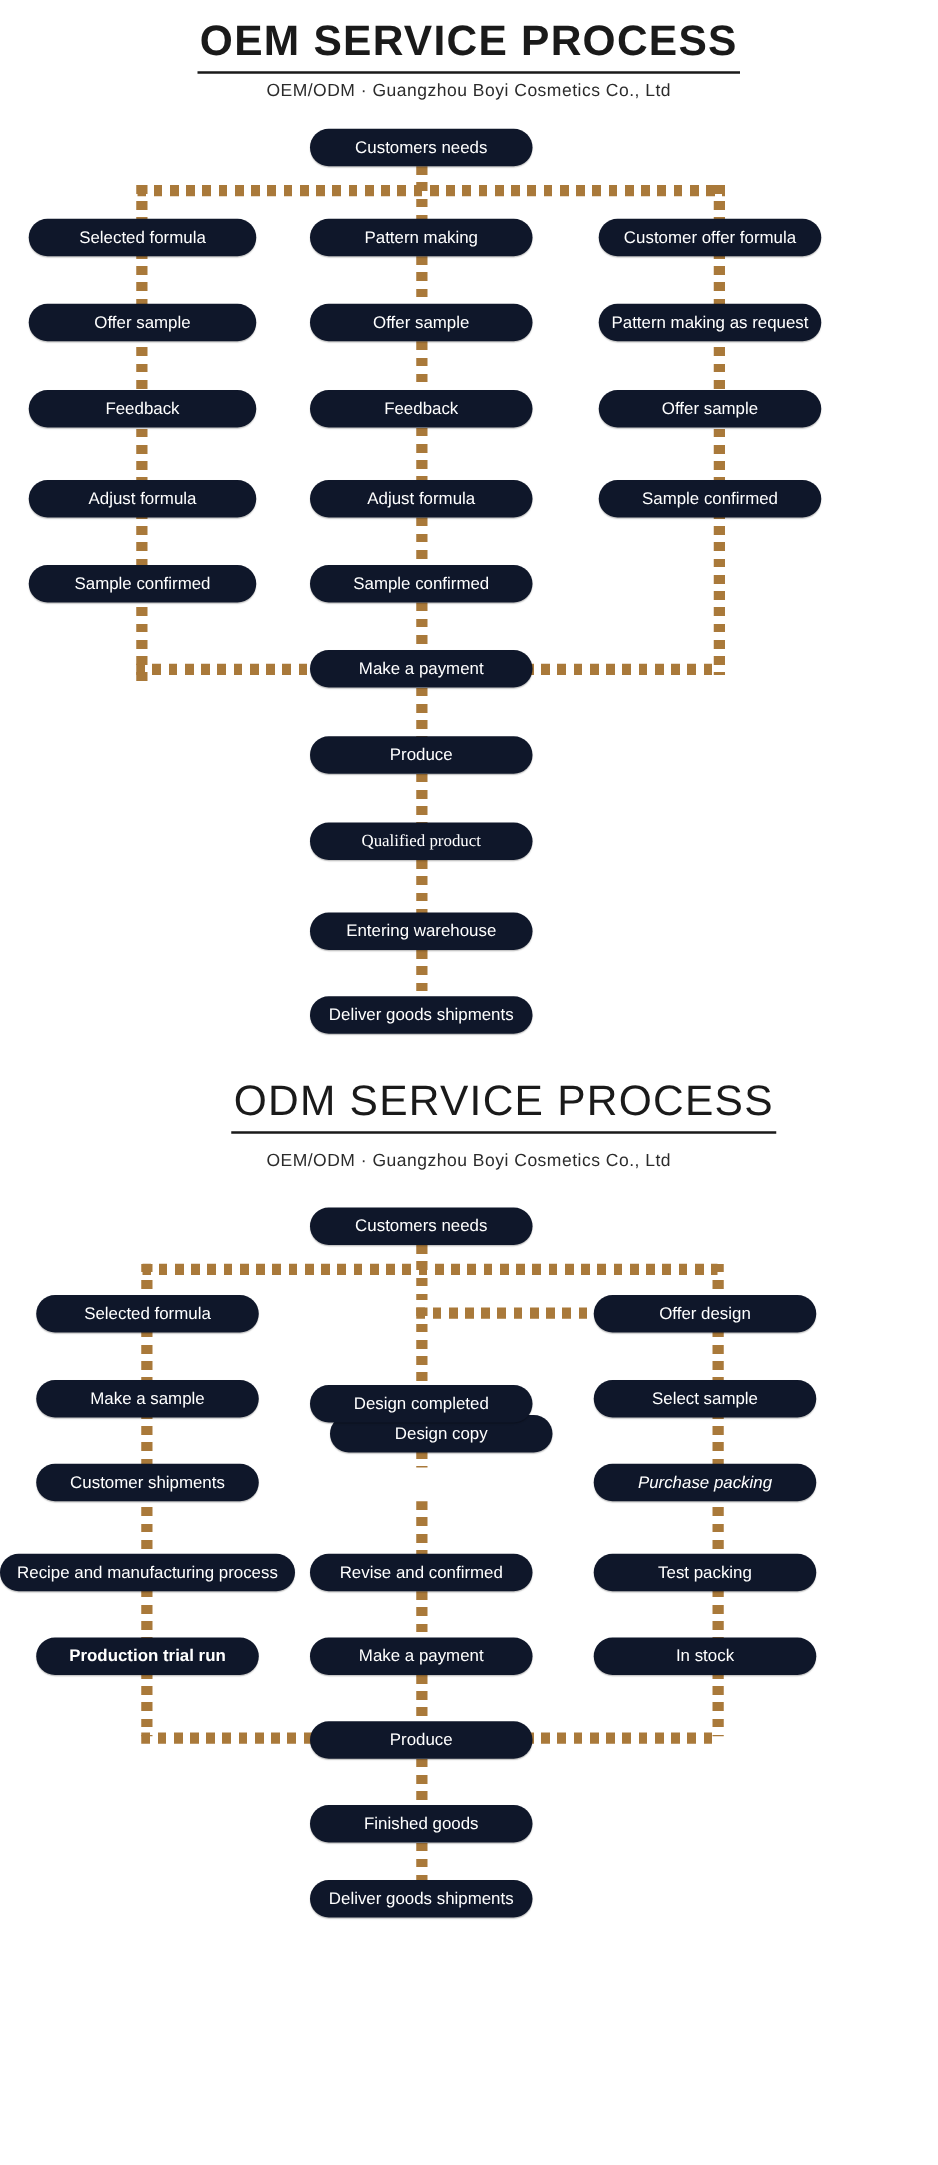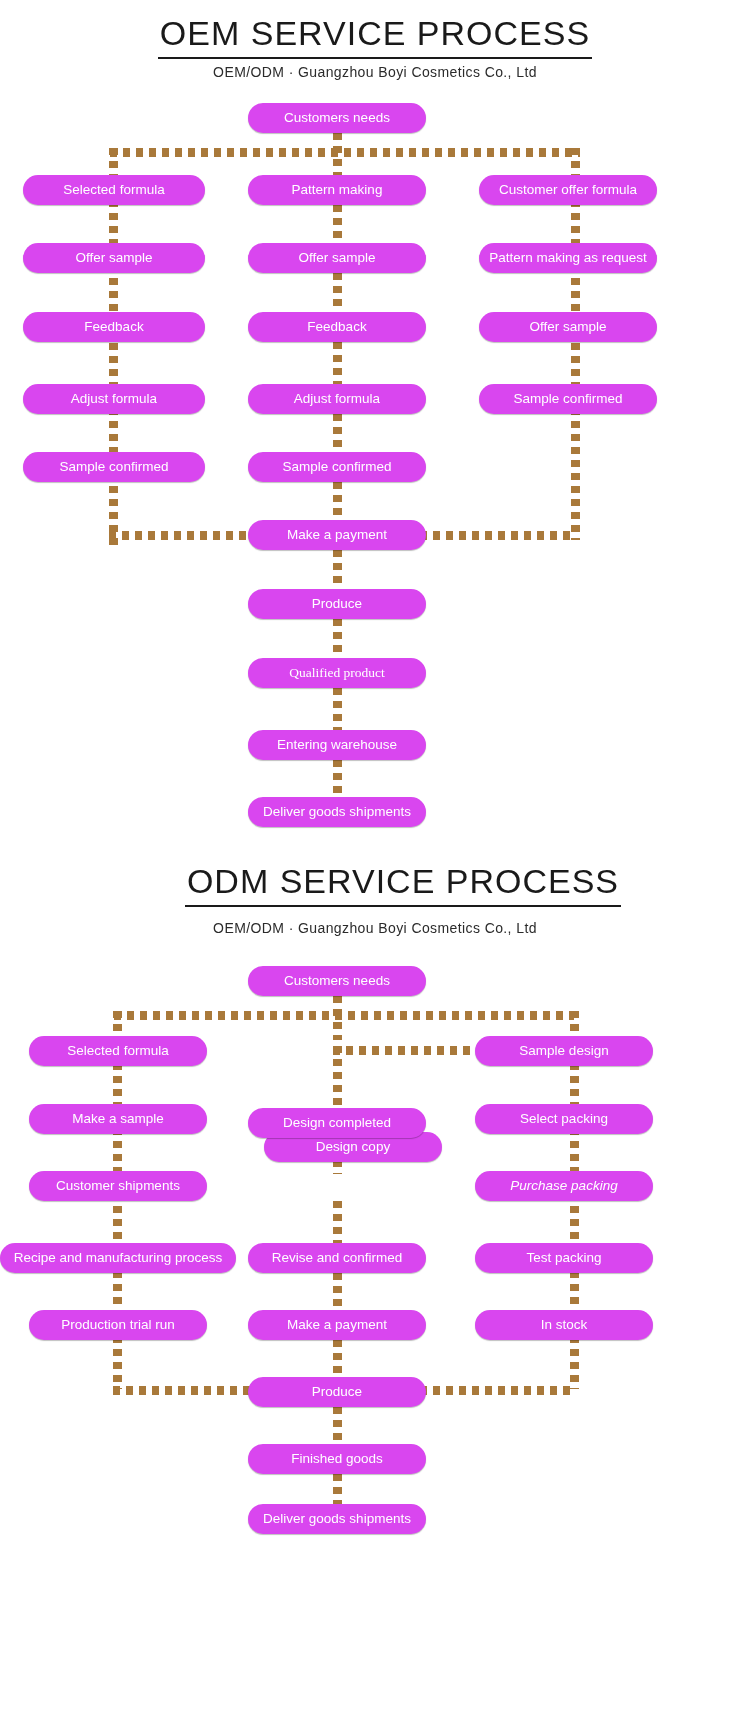--- a/index.html
+++ b/index.html
@@ -14,21 +14,21 @@
   }
   .title span{border-bottom:2px solid #1a1a1a;padding:0 2px 4px 2px;display:inline-block;}
   .subtitle{
     position:absolute;left:0;width:750px;text-align:center;
     font-size:14px;color:#2b2b2b;font-weight:400;letter-spacing:.4px;
   }
 
   
   .pill{
     position:absolute;height:30px;line-height:30px;border-radius:15px;
-    background:#d946ef;color:#ffffff;font-size:13.5px;text-align:center;
+    background:#0f172a;color:#ffffff;font-size:13.5px;text-align:center;
     white-space:nowrap;overflow:hidden;z-index:4;
     box-shadow:0 1px 1px rgba(0,0,0,.25);
   }
 
   
   .conn{position:absolute;z-index:1;}
   .conn.v{
     width:9px;
     background-image:repeating-linear-gradient(
       to bottom,
@@ -41,21 +41,21 @@
       to right,
       #a9793a 0px,#a9793a 7px,
       rgba(0,0,0,0) 7px,rgba(0,0,0,0) 13px);
   }
 </style>
 </head>
 <body>
 
 <div class="page">
 
-  <div class="title" id="oem-title" style="top:14px;">
+  <div class="title" id="oem-title" style="top:14px;font-weight:bold;">
     <span>OEM SERVICE PROCESS</span>
   </div>
   <div class="subtitle" style="top:64px;">OEM/ODM  ·  Guangzhou Boyi Cosmetics Co., Ltd</div>
 
   <div class="title" id="odm-title" style="top:862px;margin-left:28px;">
     <span>ODM SERVICE PROCESS</span>
   </div>
   <div class="subtitle" style="top:920px;">OEM/ODM  ·  Guangzhou Boyi Cosmetics Co., Ltd</div>
 
   <div id="connector-layer">
@@ -105,30 +105,30 @@
       <div class="pill" style="left: 479px; top: 384px; width: 178px;">Sample confirmed</div>
       <div class="pill" style="left: 23px; top: 452px; width: 182px;">Sample confirmed</div>
       <div class="pill" style="left: 248px; top: 452px; width: 178px;">Sample confirmed</div>
       <div class="pill" style="left: 248px; top: 520px; width: 178px;">Make a payment</div>
       <div class="pill" style="left: 248px; top: 589px; width: 178px;">Produce</div>
       <div class="pill" style="left: 248px; top: 658px; width: 178px; font-family: Liberation Serif, serif;">Qualified product</div>
       <div class="pill" style="left: 248px; top: 730px; width: 178px;">Entering warehouse</div>
       <div class="pill" style="left: 248px; top: 797px; width: 178px;">Deliver goods shipments</div>
       <div class="pill" style="left: 248px; top: 966px; width: 178px;">Customers needs</div>
       <div class="pill" style="left: 29px; top: 1036px; width: 178px;">Selected formula</div>
-      <div class="pill" style="left: 475px; top: 1036px; width: 178px;">Sample design</div>
+      <div class="pill" style="left: 475px; top: 1036px; width: 178px;">Offer design</div>
       <div class="pill" style="left: 29px; top: 1104px; width: 178px;">Make a sample</div>
       <div class="pill" style="left: 264px; top: 1104px; width: 178px; margin-top: 28px;">Design copy</div>
-      <div class="pill" style="left: 475px; top: 1104px; width: 178px;">Select packing</div>
+      <div class="pill" style="left: 475px; top: 1104px; width: 178px;">Select sample</div>
       <div class="pill" style="left: 29px; top: 1171px; width: 178px;">Customer shipments</div>
       <div class="pill" style="left: 248px; top: 1108px; width: 178px;">Design completed</div>
       <div class="pill" style="left: 475px; top: 1171px; width: 178px; font-style: italic;">Purchase packing</div>
       <div class="pill" style="left: 0px; top: 1243px; width: 236px;">Recipe and manufacturing process</div>
       <div class="pill" style="left: 248px; top: 1243px; width: 178px;">Revise and confirmed</div>
       <div class="pill" style="left: 475px; top: 1243px; width: 178px;">Test  packing</div>
-      <div class="pill" style="left: 29px; top: 1310px; width: 178px;">Production trial run</div>
+      <div class="pill" style="left: 29px; top: 1310px; width: 178px; font-weight: bold;">Production trial run</div>
       <div class="pill" style="left: 248px; top: 1310px; width: 178px;">Make a payment</div>
       <div class="pill" style="left: 475px; top: 1310px; width: 178px;">In stock</div>
       <div class="pill" style="left: 248px; top: 1377px; width: 178px;">Produce</div>
       <div class="pill" style="left: 248px; top: 1444px; width: 178px;">Finished goods</div>
       <div class="pill" style="left: 248px; top: 1504px; width: 178px;">Deliver goods shipments</div>
     </div>
 </div>
 
 </body></html>

